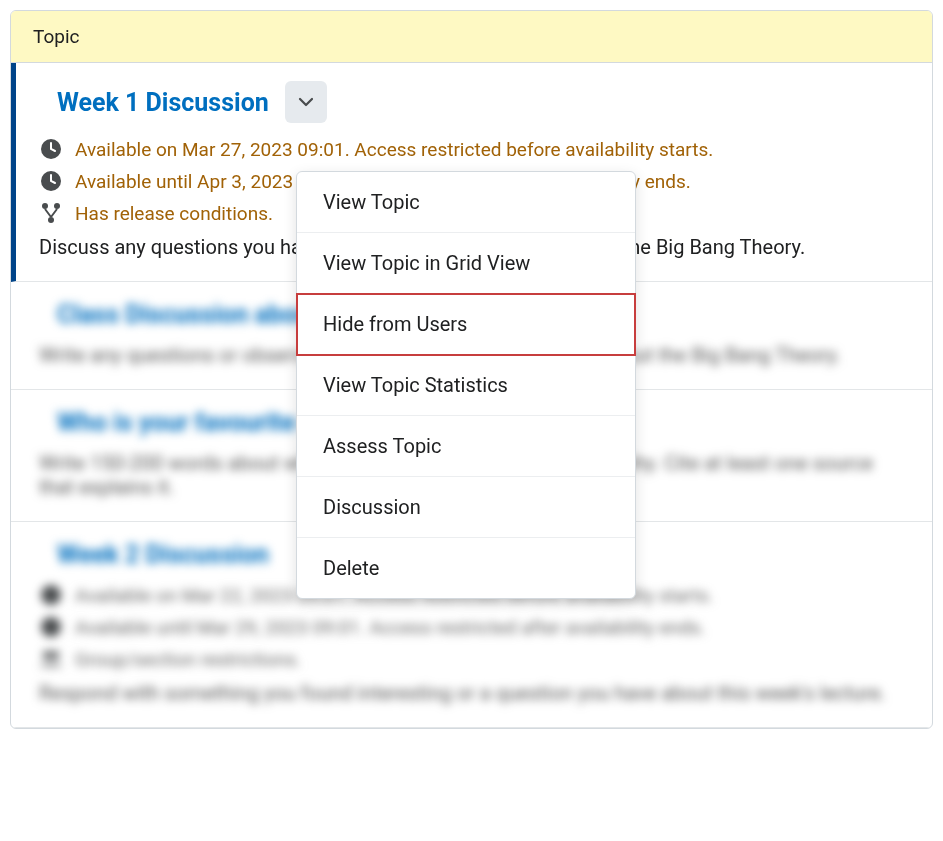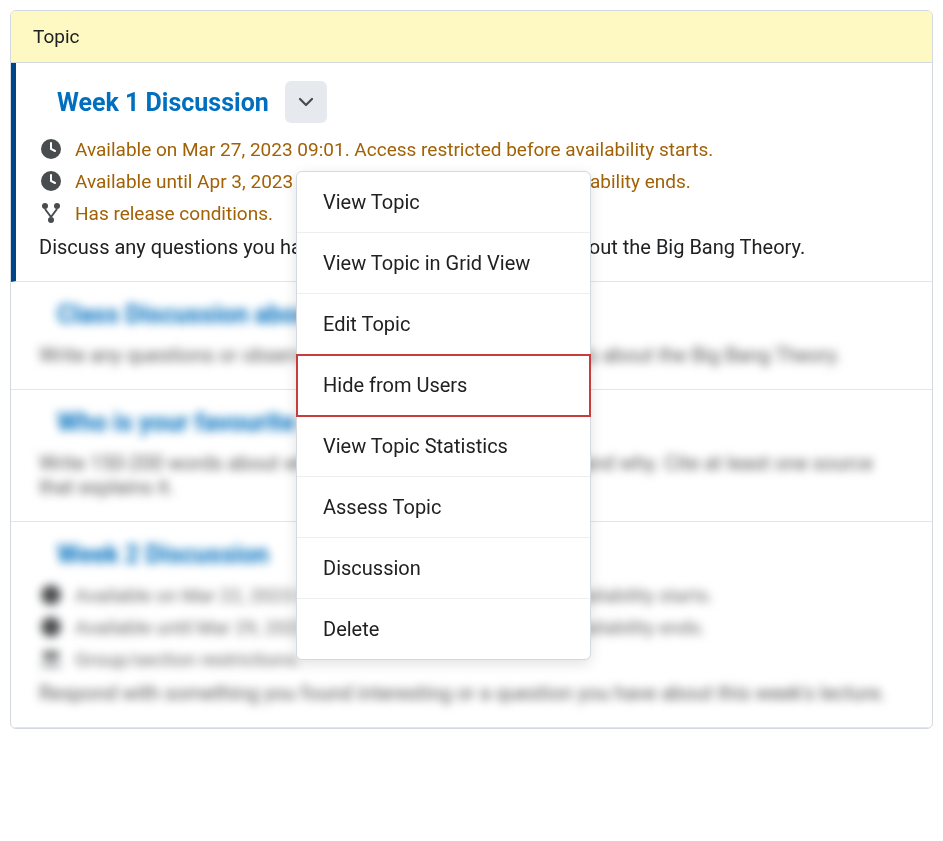--- a/index.html
+++ b/index.html
@@ -85,21 +85,21 @@
     user-select: none;
   }
   .blurred .topic-title { color: #006fbf; }
   .blurred .meta-line { color: #666; }
   .blurred .topic-desc { color: #555; }
   
   .dropdown {
     position: absolute;
     top: 160px;
     left: 285px;
-    width: 295px;
+    width: 340px;
     background: #fff;
     border: 1px solid #d3d9de;
     border-radius: 6px;
     box-shadow: 0 4px 14px rgba(0,0,0,0.12);
     z-index: 100;
   }
   .dropdown-item {
     padding: 18px 26px;
     border-bottom: 1px solid #eceef0;
     font-size: 20px;
@@ -195,21 +195,20 @@
           <path d="M2 20 Q8 14 14 20 M10 20 Q16 14 22 20" stroke="#494c4e" stroke-width="2" fill="none"></path>
         </svg>
       <span>Group/section restrictions.</span>
     </div>
     <div class="topic-desc">Respond with something you found interesting or a question you have about this week's lecture.</div>
   </div>
 
   <div class="dropdown">
     <div class="dropdown-item">View Topic</div>
     <div class="dropdown-item">View Topic in Grid View</div>
-    <div class="dropdown-item">Edit Topic</div>
     <div class="dropdown-item highlighted">Hide from Users</div>
     <div class="dropdown-item">View Topic Statistics</div>
     <div class="dropdown-item">Assess Topic</div>
     <div class="dropdown-item">Discussion</div>
     <div class="dropdown-item">Delete</div>
   </div>
 
 </div>
 
 </body></html>

